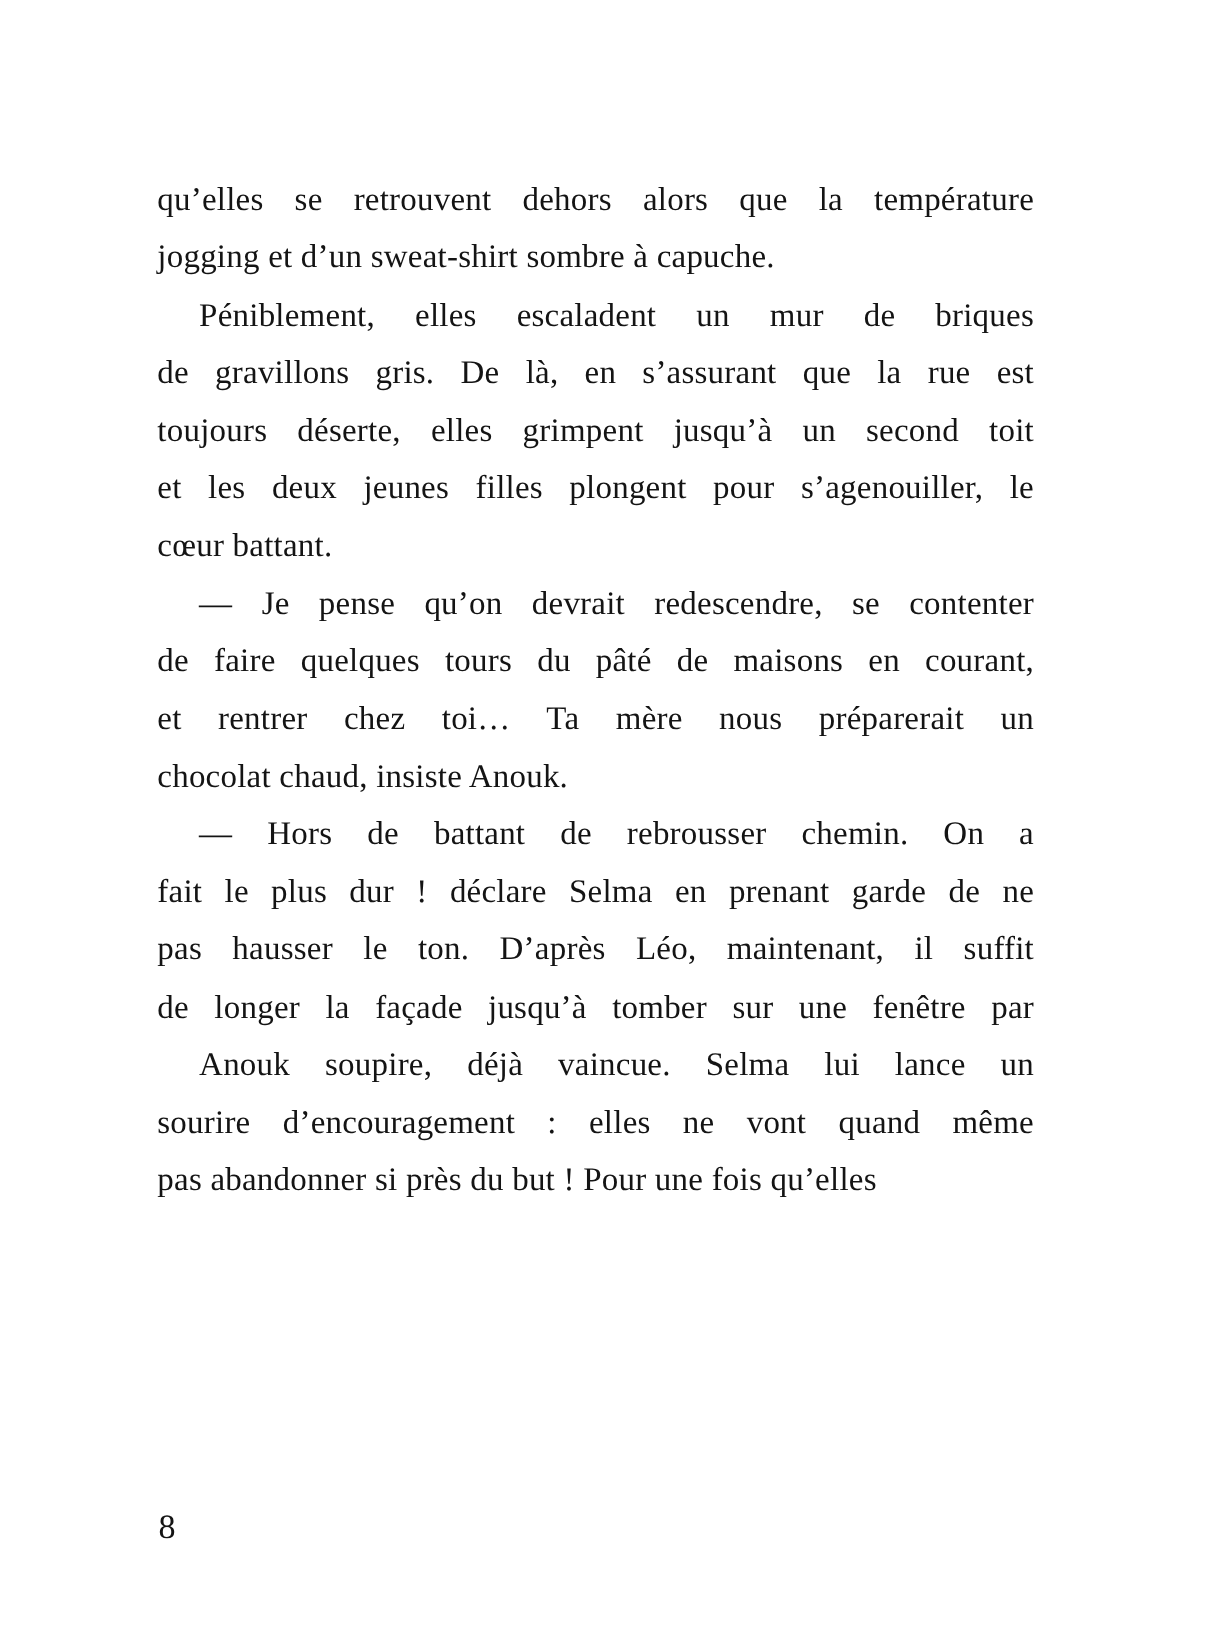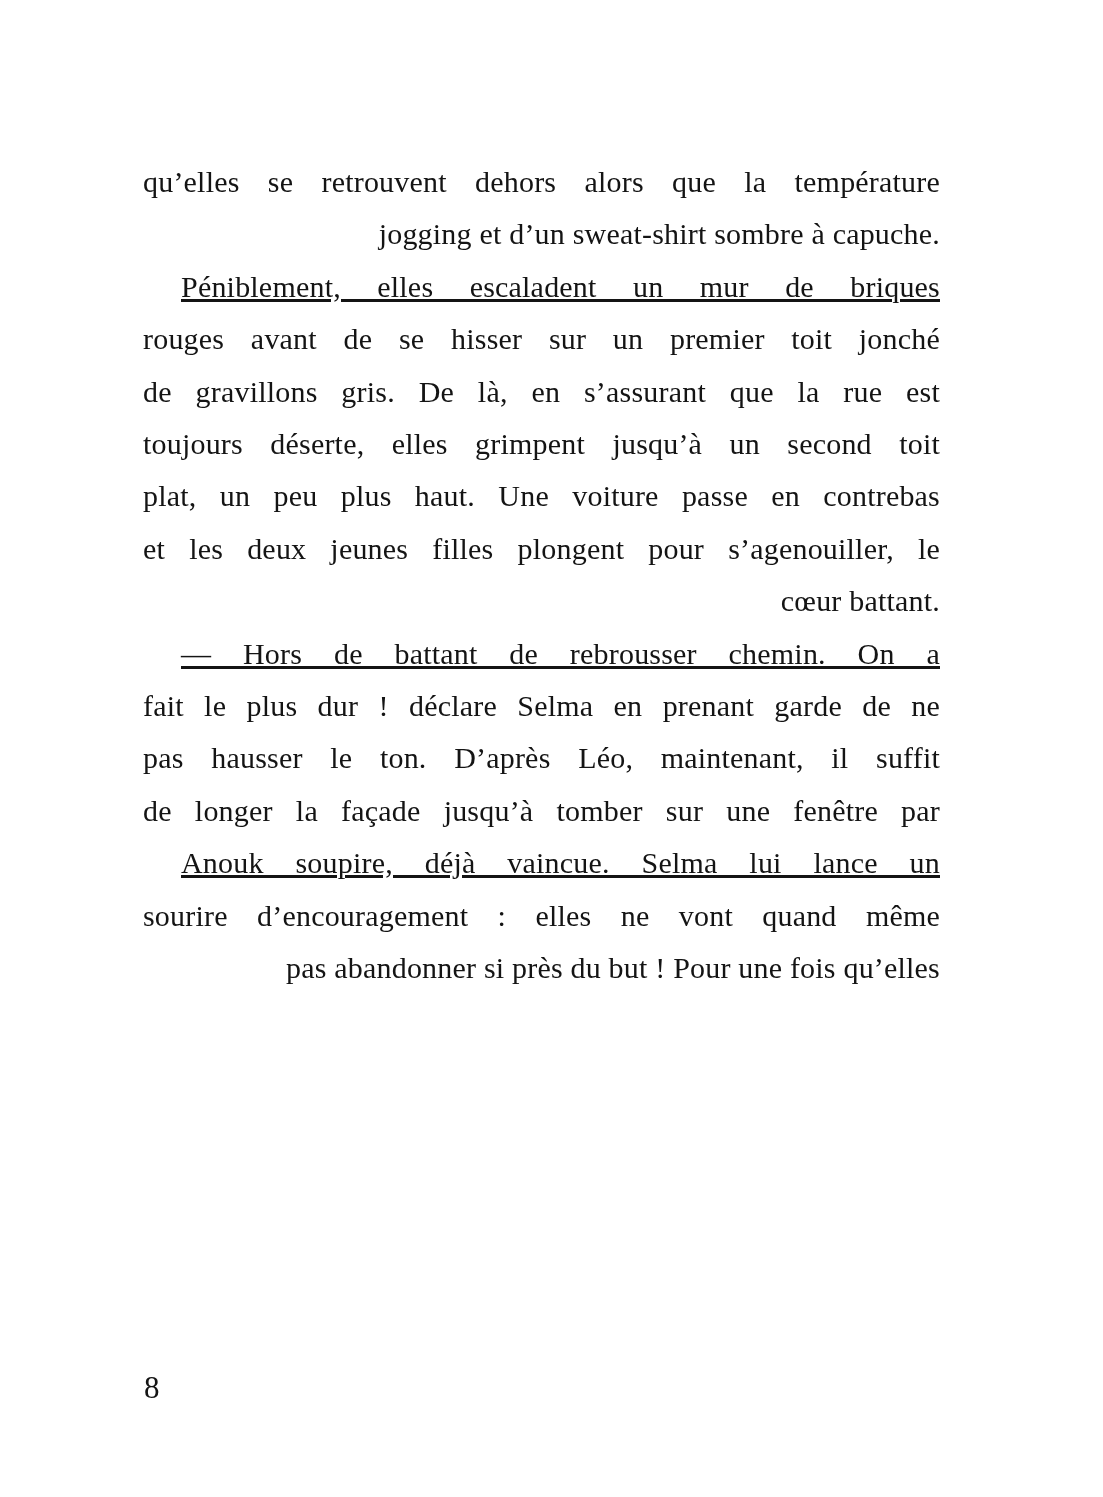--- a/index.html
+++ b/index.html
@@ -23,31 +23,30 @@
     width: 797px;
     font-size: 30px;
     line-height: 52.4px;
   }
   .paragraph {
     margin: 0;
     padding: 0;
   }
   .line {
     min-height: 52.4px;
-    text-align: right;
+    text-align: left;
     letter-spacing: 0.2px;
   }
   
   .line.fill {
     text-align: justify;
     text-align-last: justify;
   }
   .line.indent {
     text-indent: 38px;
-    text-decoration: underline;
   }
   .page-number {
     position: absolute;
     left: 144px;
     top: 1366px;
     font-size: 31px;
     line-height: 44px;
     color: #141414;
   }
 </style>
@@ -55,26 +54,30 @@
 <body>
 
 <main class="book-page">
   <div class="text-block" id="text-block">
       <div class="paragraph">
         <div class="line fill">qu’elles se retrouvent dehors alors que la température</div>
         <div class="line">jogging et d’un sweat-shirt sombre à capuche.</div>
       </div>
       <div class="paragraph">
         <div class="line fill indent">Péniblement, elles escaladent un mur de briques</div>
-        <div class="line fill">rouges avant de se hisser sur un premier toit jonché</div>
         <div class="line fill">de gravillons gris. De là, en s’assurant que la rue est</div>
         <div class="line fill">toujours déserte, elles grimpent jusqu’à un second toit</div>
-        <div class="line fill">plat, un peu plus haut. Une voiture passe en contrebas</div>
         <div class="line fill">et les deux jeunes filles plongent pour s’agenouiller, le</div>
         <div class="line">cœur battant.</div>
+      </div>
+      <div class="paragraph">
+        <div class="line fill indent">— Je pense qu’on devrait redescendre, se contenter</div>
+        <div class="line fill">de faire quelques tours du pâté de maisons en courant,</div>
+        <div class="line fill">et rentrer chez toi… Ta mère nous préparerait un</div>
+        <div class="line">chocolat chaud, insiste Anouk.</div>
       </div>
       <div class="paragraph">
         <div class="line fill indent">— Hors de battant de rebrousser chemin. On a</div>
         <div class="line fill">fait le plus dur ! déclare Selma en prenant garde de ne</div>
         <div class="line fill">pas hausser le ton. D’après Léo, maintenant, il suffit</div>
         <div class="line fill">de longer la façade jusqu’à tomber sur une fenêtre par</div>
       </div>
       <div class="paragraph">
         <div class="line fill indent">Anouk soupire, déjà vaincue. Selma lui lance un</div>
         <div class="line fill">sourire d’encouragement : elles ne vont quand même</div>

